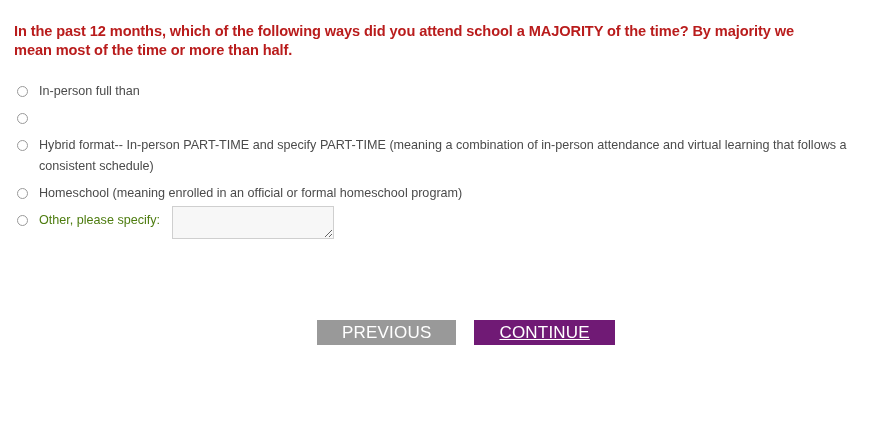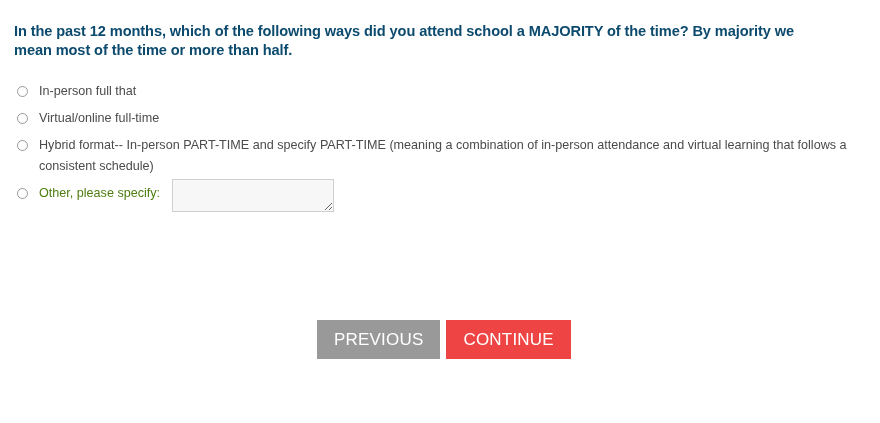--- a/index.html
+++ b/index.html
@@ -22,21 +22,21 @@
     height: 423px;
     background: #ffffff;
   }
   .question-title {
     position: absolute;
     left: 14px;
     top: 22px;
     width: 818px;
     font-size: 14.6px;
     font-weight: bold;
-    color: #0c4a6e;
+    color: #b91c1c;
     line-height: 19px;
     letter-spacing: -0.1px;
   }
   .options-list {
     position: absolute;
     left: 14px;
     top: 81px;
     width: 850px;
   }
   .option-row {
@@ -106,58 +106,62 @@
     display: flex;
     align-items: flex-start;
   }
   .btn {
     border: none;
     font-family: "Liberation Sans", sans-serif;
     font-size: 17px;
     color: #ffffff;
     letter-spacing: 0.2px;
     line-height: 25px;
-    height: 39px;
-    padding: 0 17px;
+    height: 25px;
+    padding: 0 25px;
     cursor: pointer;
     display: inline-block;
     box-sizing: border-box;
   }
   .btn-previous {
     background: #999999;
   }
   .btn-continue {
-    background: #ef4444;
-    margin-left: 6px;
+    background: #701a75;
+    margin-left: 18px;
+    text-decoration: underline;
   }
 </style>
 </head>
 <body>
 
 <div id="survey-page">
 
   <div class="question-title">In the past 12 months, which of the following ways did you attend school a MAJORITY of the time? By majority we mean most of the time or more than half.</div>
 
   <div class="options-list">
 
     <div class="option-row r1">
       <span class="radio-mark"></span>
-      <span class="option-label">In-person full that</span>
+      <span class="option-label">In-person full than</span>
     </div>
 
     <div class="option-row r2">
       <span class="radio-mark"></span>
-      <span class="option-label">Virtual/online full-time</span>
     </div>
 
     <div class="option-row r3">
       <span class="radio-mark"></span>
       <span class="option-label">Hybrid format-- In-person PART-TIME and specify PART-TIME (meaning a combination of in-person attendance and virtual learning that follows a consistent schedule)</span>
     </div>
 
+    <div class="option-row r4">
+      <span class="radio-mark"></span>
+      <span class="option-label">Homeschool (meaning enrolled in an official or formal homeschool program)</span>
+    </div>
 
     <div class="option-row r5">
       <span class="radio-mark"></span>
       <div class="other-row-inner">
         <span class="other-label">Other, please specify:</span>
         <textarea class="other-textarea" placeholder="" style=""></textarea>
       </div>
     </div>
 
   </div>

